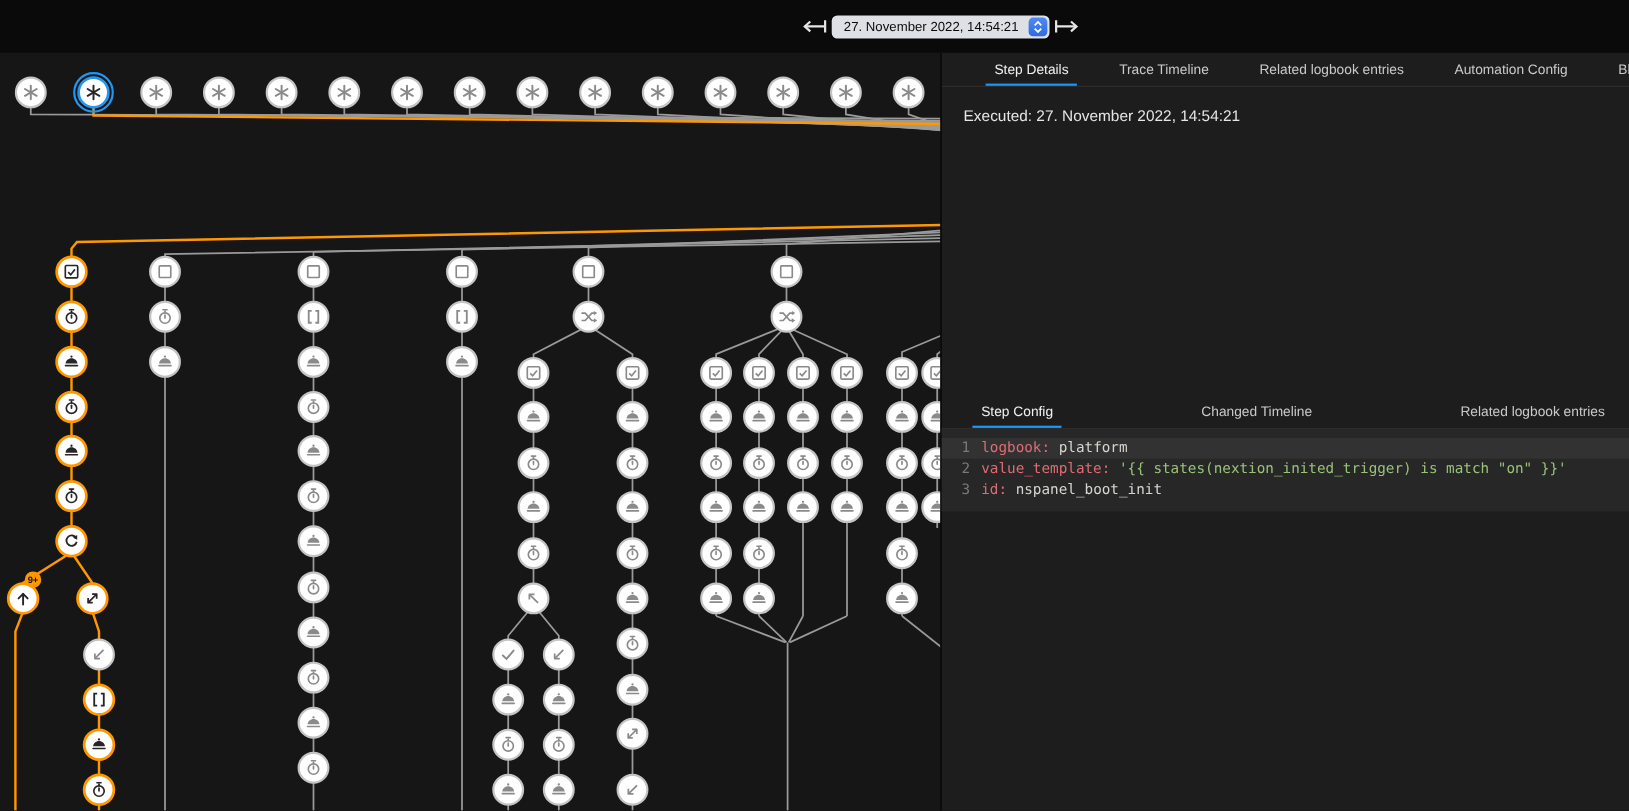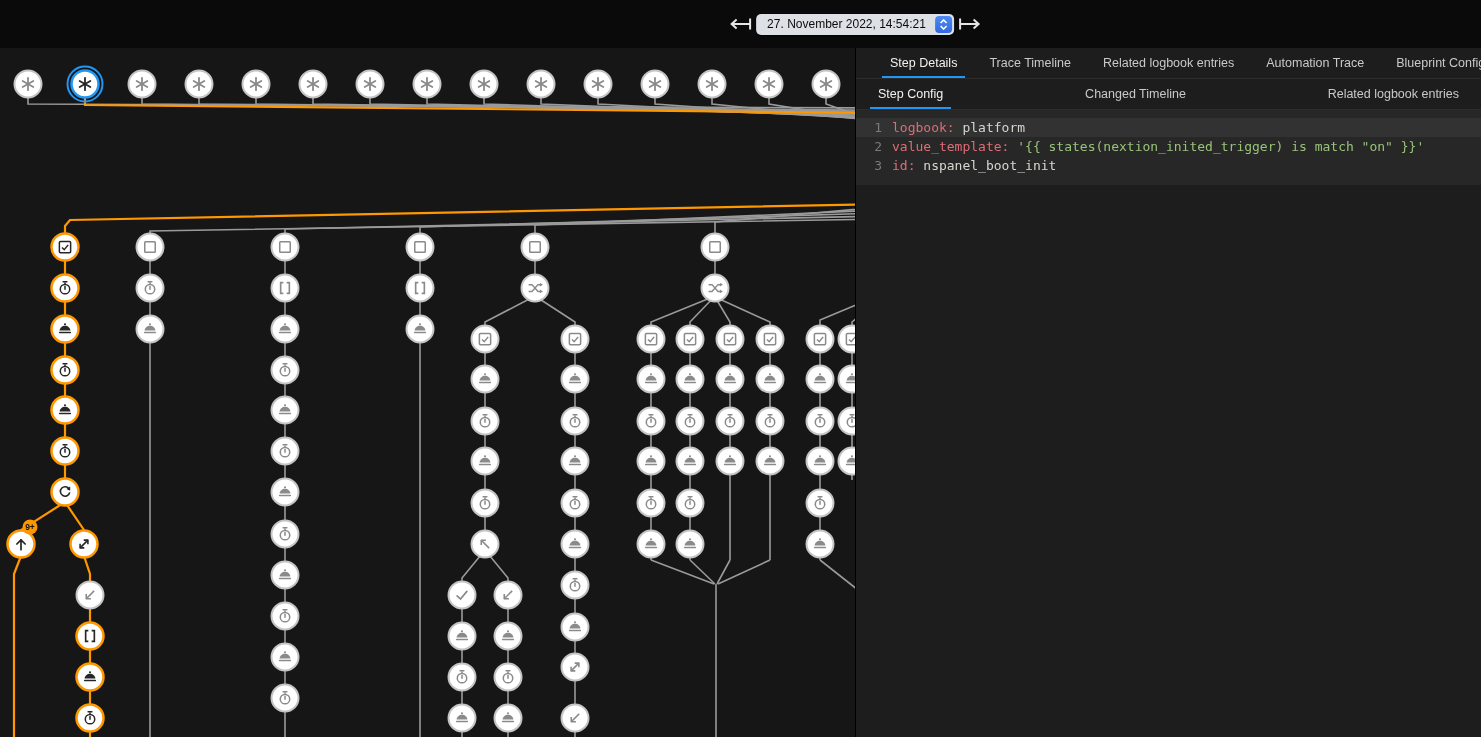--- a/index.html
+++ b/index.html
@@ -21,21 +21,21 @@
     align-items:center;justify-content:center;gap:1px;}
   
   .graph{position:absolute;left:0;top:48px;width:855px;height:689px;overflow:hidden;background:#161616;}
   
   .panel{position:absolute;left:855px;top:48px;width:626px;bottom:0;background:#1d1d1d;
     border-left:1px solid #000;box-sizing:border-box;}
   .tabbar{display:flex;height:30px;align-items:stretch;border-bottom:1px solid rgba(255,255,255,.07);}
   .tabbar-top{justify-content:space-between;padding:0 18px;}
   .tabbar-bottom{justify-content:space-between;padding:0 6px;}
   .tab{background:none;border:none;color:#c9c9c9;font-size:12.5px;padding:0 16px;position:relative;
-    cursor:pointer;font-family:inherit;white-space:nowrap;}
+    cursor:pointer;font-family:inherit;white-space:nowrap;margin-left:14px;}
   .tab.active{color:#f1f1f1;}
   .tab.active::after{content:"";position:absolute;left:8px;right:8px;bottom:0;height:2px;background:#2196f3;}
   .details-content{height:280px;box-sizing:border-box;padding:18px 20px;}
   .executed{font-size:14px;color:#e6e6e6;}
   
   .code{background:#272727;font-family:"DejaVu Sans Mono", monospace;font-size:13px;
     line-height:19px;padding:8px 0 10px 0;}
   .code-line{display:flex;}
   .code-line.active-line{background:rgba(255,255,255,.055);}
   .gutter{width:26px;text-align:right;padding-right:10px;color:#7a7a7a;flex:none;user-select:none;}
@@ -1163,24 +1163,27 @@
       </g>
     </svg>
 </div>
 
 <div class="panel">
 
   <div class="tabbar tabbar-top">
     <button class="tab active">Step Details</button>
     <button class="tab">Trace Timeline</button>
     <button class="tab">Related logbook entries</button>
-    <button class="tab">Automation Trace</button>
+    <button class="tab">Automation Config</button>
     <button class="tab">Blueprint Config</button>
   </div>
 
+  <div class="details-content">
+    <div class="executed">Executed: 27. November 2022, 14:54:21</div>
+  </div>
 
   <div class="tabbar tabbar-bottom">
     <button class="tab active">Step Config</button>
     <button class="tab">Changed Timeline</button>
     <button class="tab">Related logbook entries</button>
   </div>
 
   <div class="code">
     <div class="code-line active-line">
       <span class="gutter">1</span>

